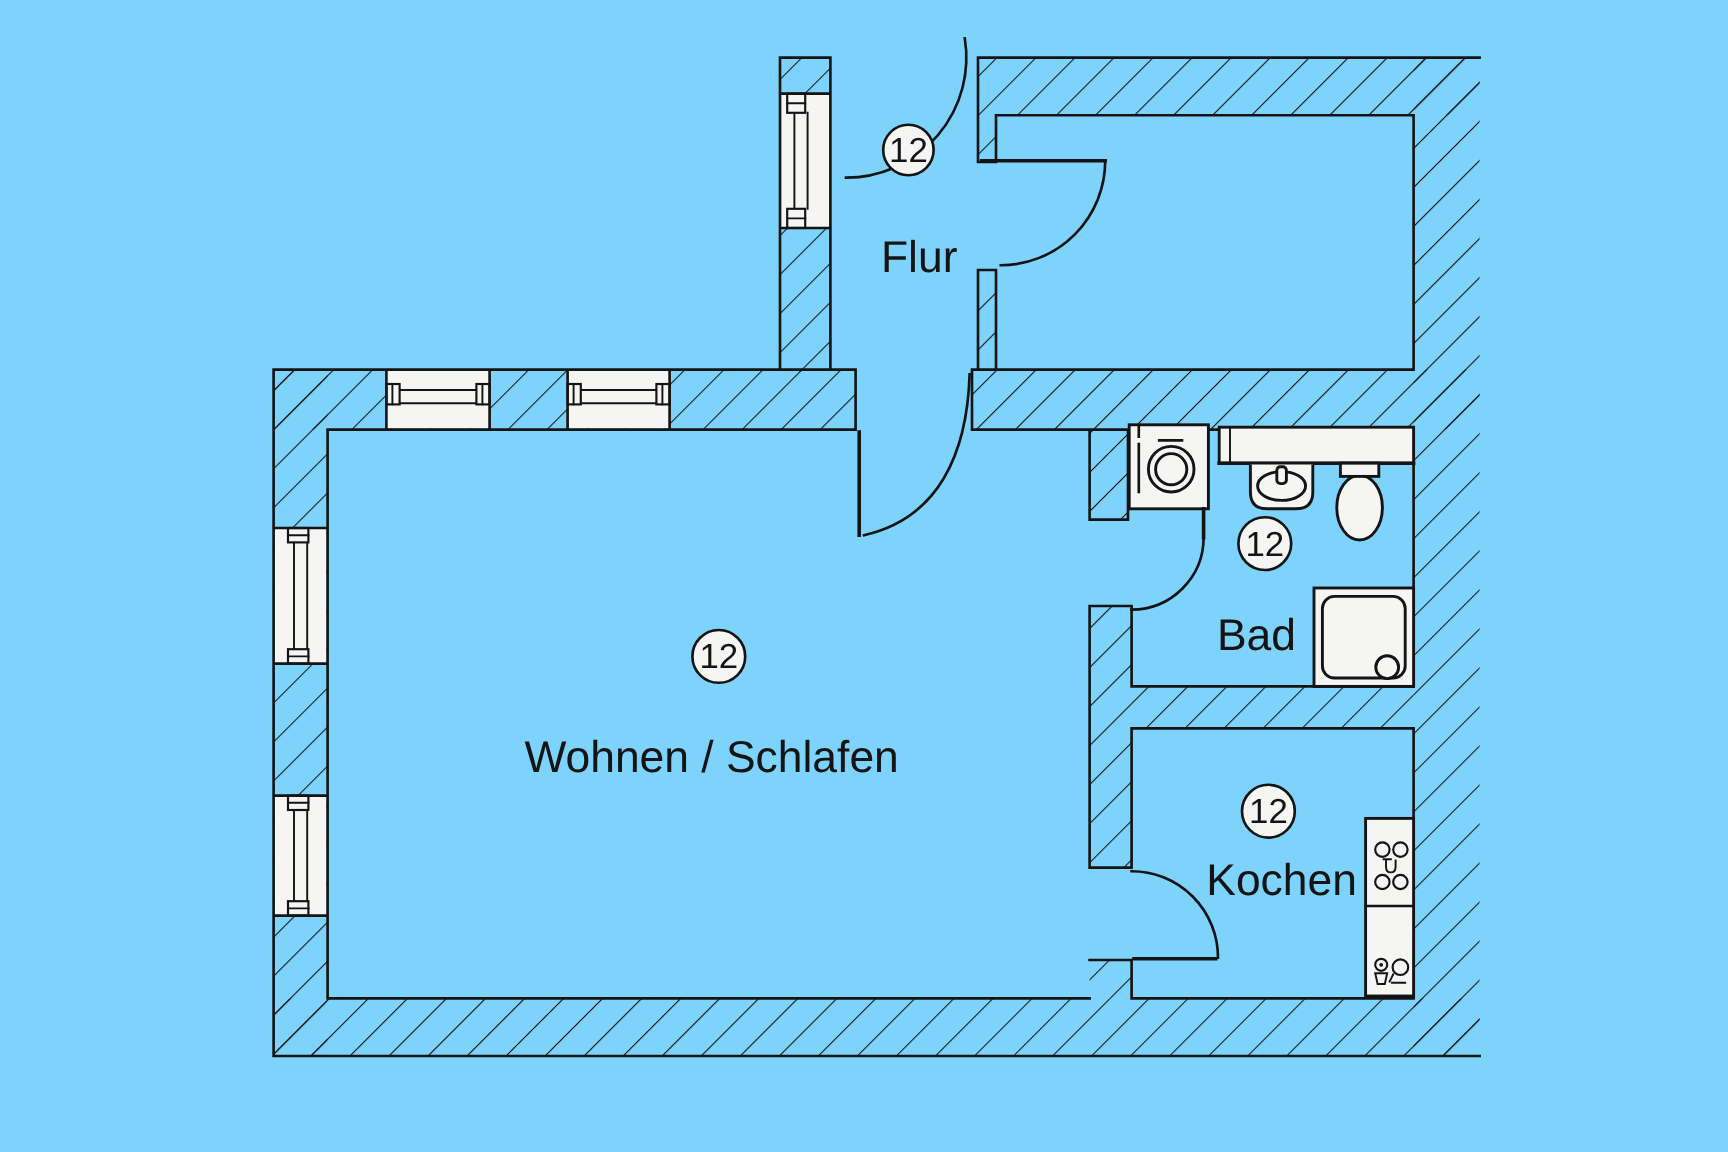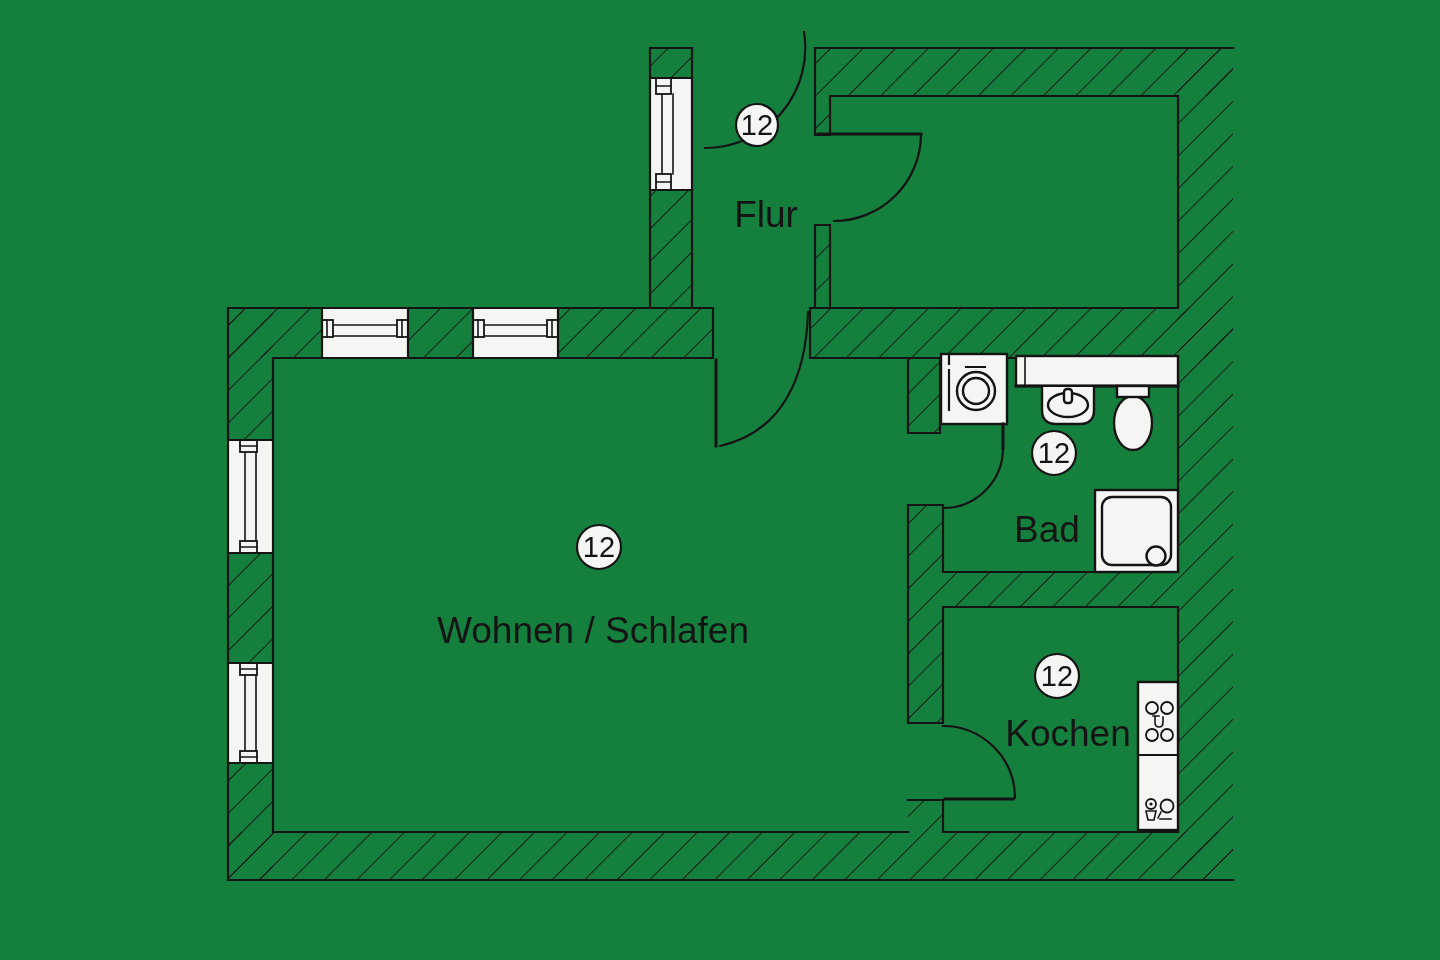--- a/index.html
+++ b/index.html
@@ -1,16 +1,16 @@
 <!DOCTYPE html>
 <html><head>
 <meta charset="utf-8">
 <style>
   html,body{margin:0;padding:0;background:#f5f5f4;}
-  .stage{width:1440px;height:960px;position:relative;background:#15803d;overflow:hidden;}
+  .stage{width:1440px;height:960px;position:relative;background:#7dd3fc;overflow:hidden;}
   svg{display:block;}
   .wall{fill:url(#hatch);}
   .wfill{fill:#f5f5f4;}
   .ln{stroke:#141414;stroke-width:2.2;fill:none;stroke-linecap:square;}
   .ln3{stroke:#141414;stroke-width:3;fill:none;stroke-linecap:square;}
   .thin{stroke:#141414;stroke-width:1.6;fill:none;stroke-linecap:square;}
   .fix{stroke:#141414;stroke-width:2.4;fill:#f5f5f4;}
   .fixthin{stroke:#141414;stroke-width:1.8;fill:#f5f5f4;}
   .room-label{font-family:"Liberation Sans",sans-serif;font-size:37px;fill:#141414;text-anchor:middle;}
   .unit-label{font-family:"Liberation Sans",sans-serif;font-size:29px;fill:#141414;text-anchor:middle;}

